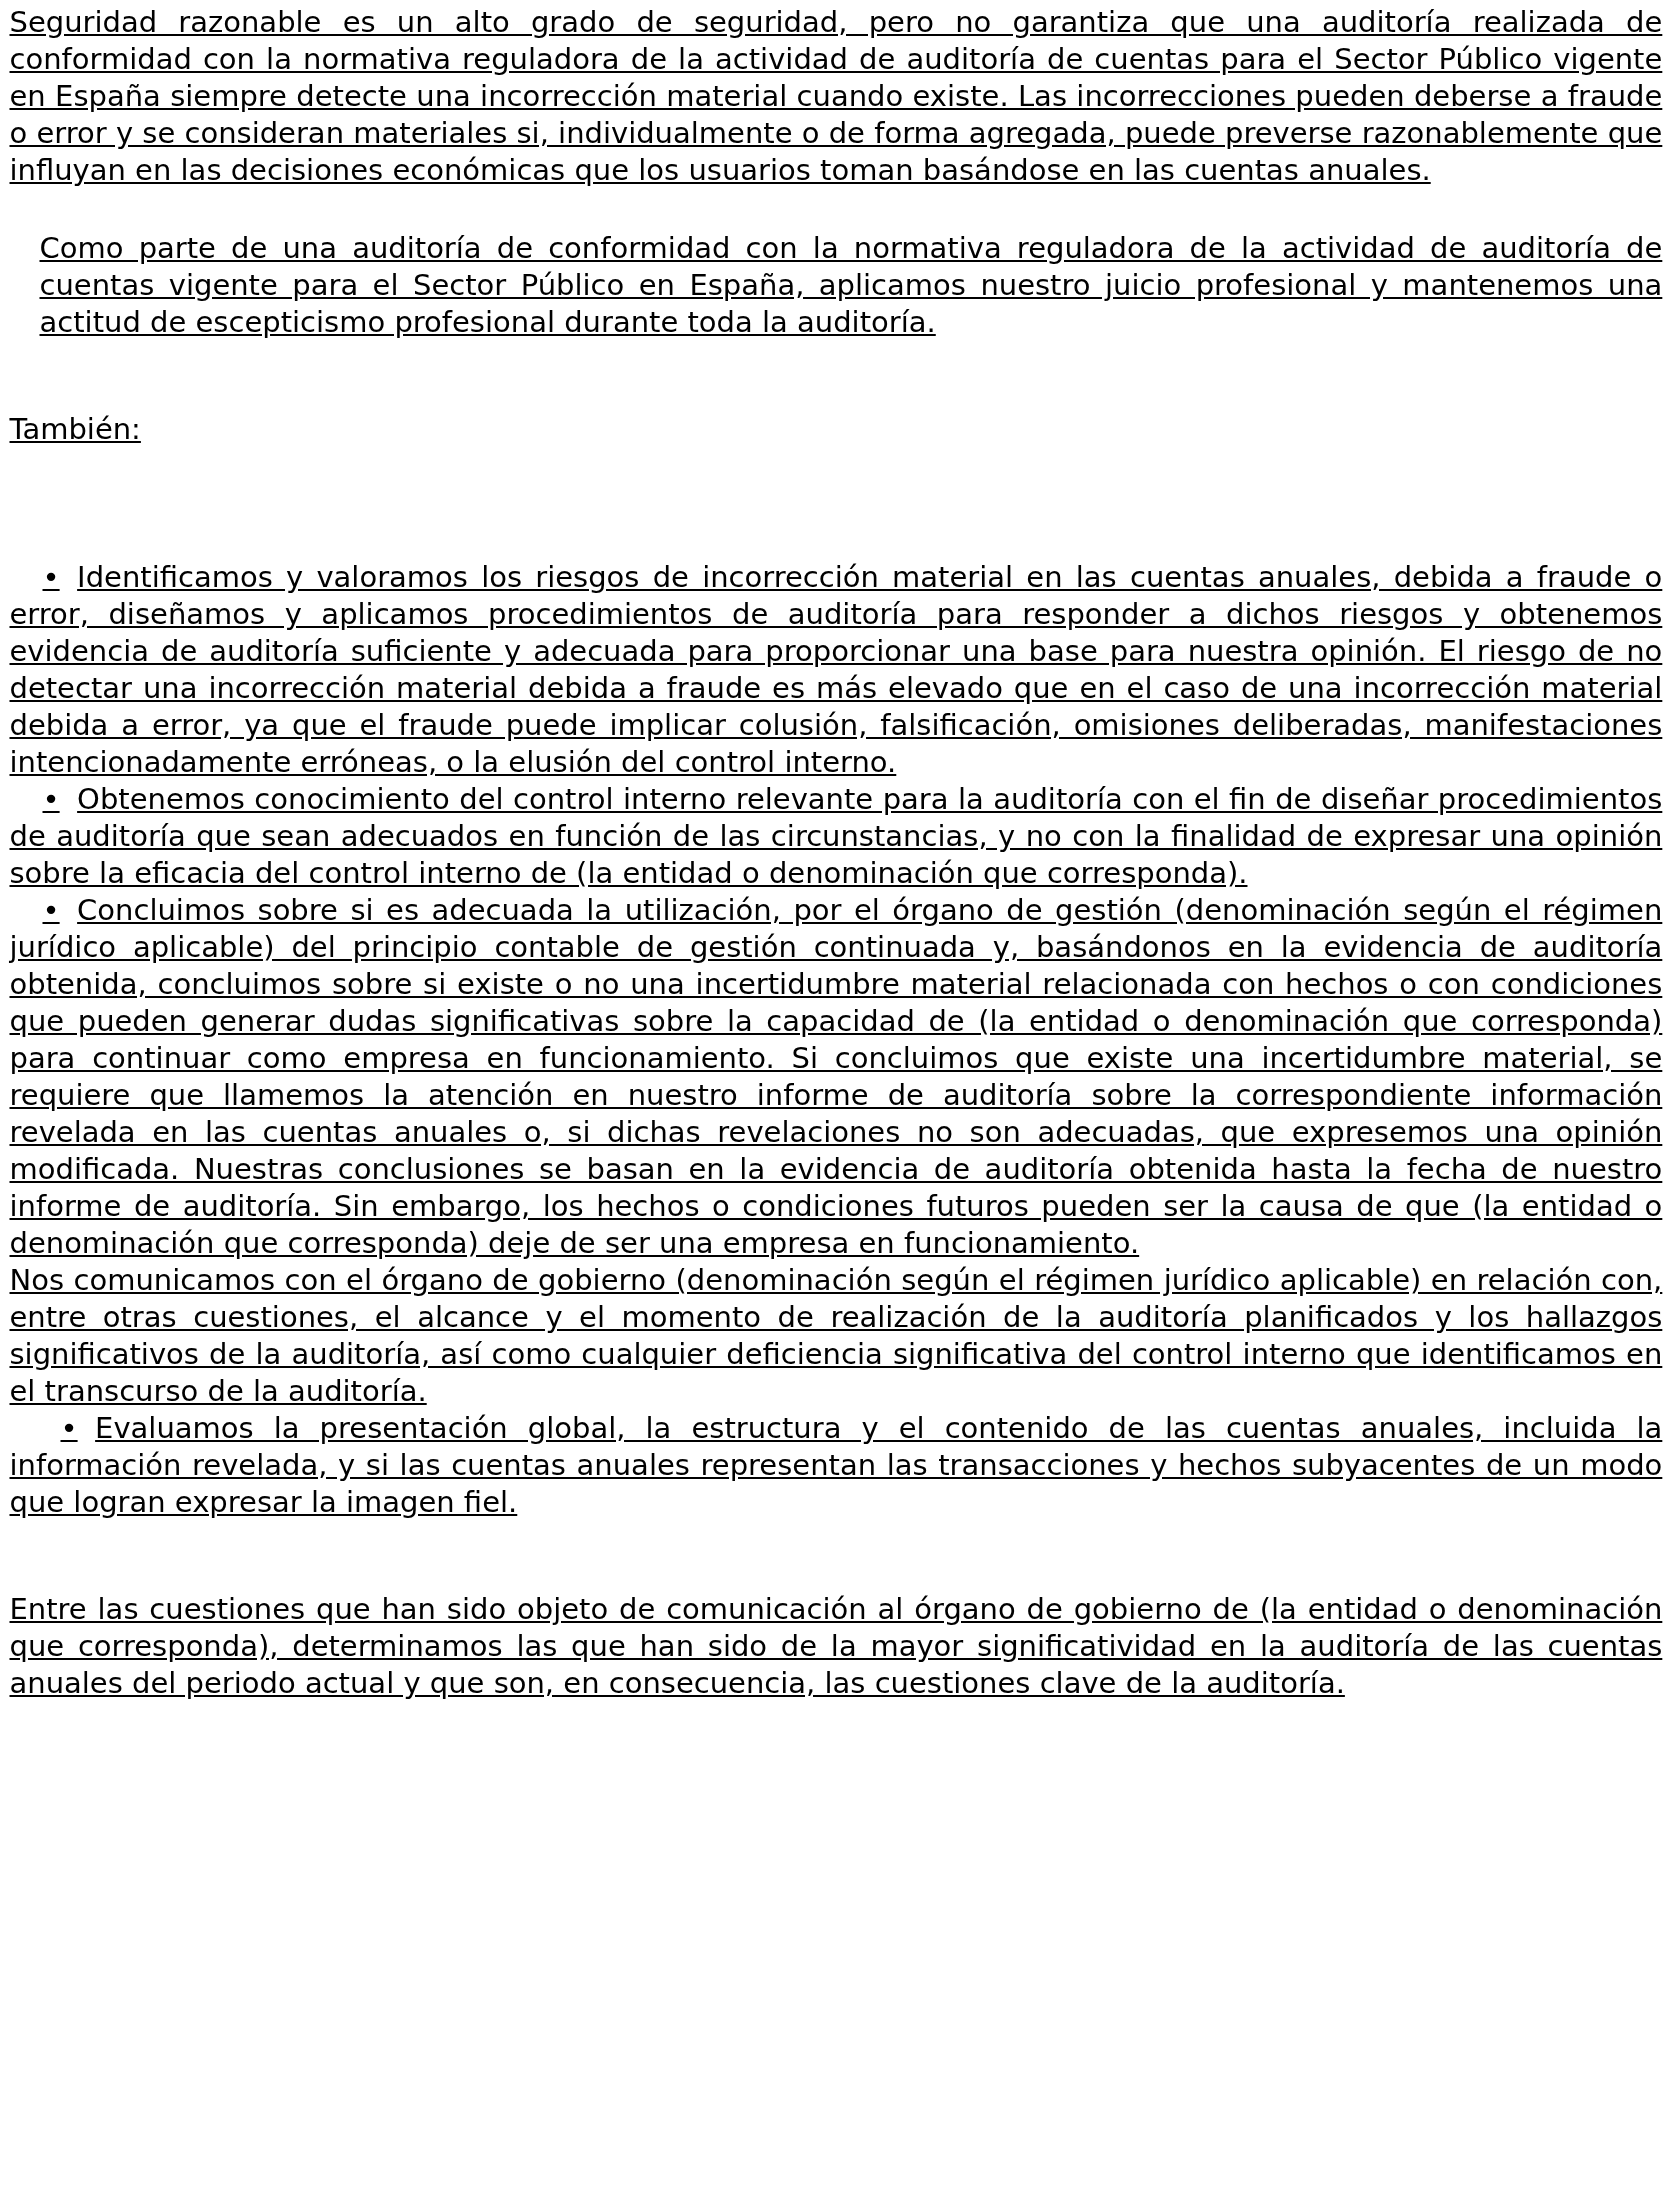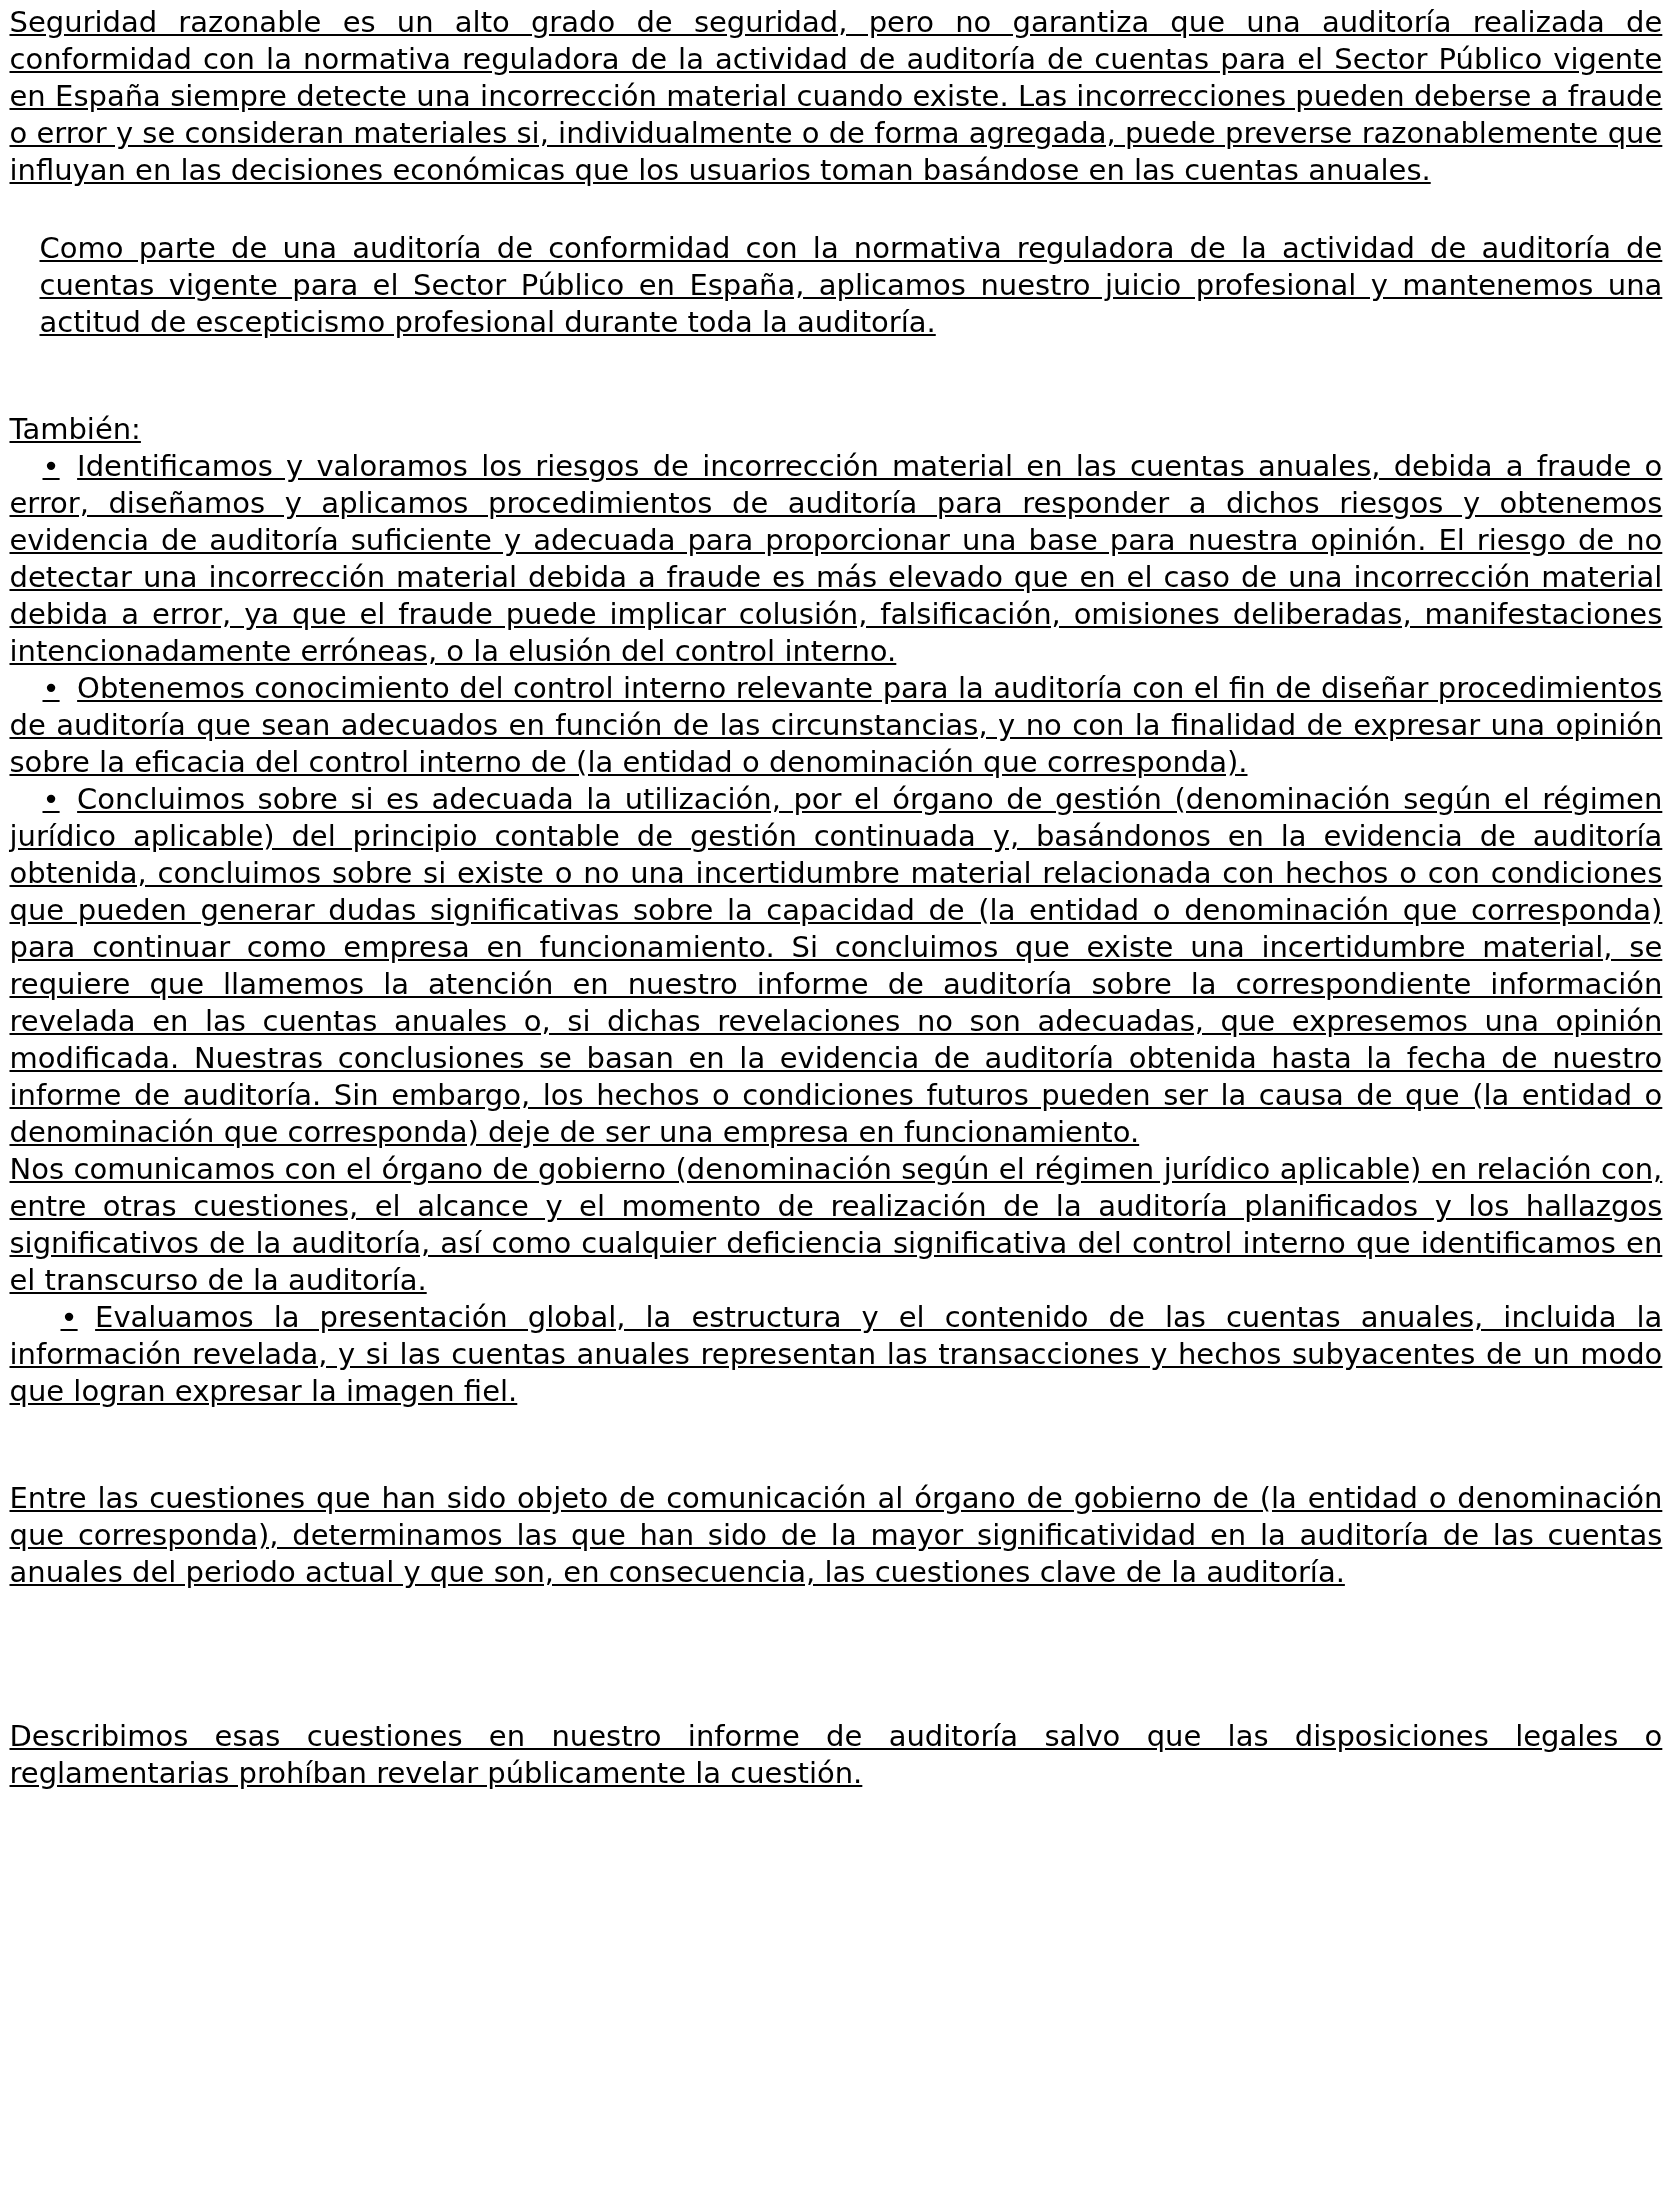--- a/index.html
+++ b/index.html
@@ -20,21 +20,21 @@
     text-decoration: underline;
   }
   .single-line {
     text-align: left;
   }
   .bullet { text-indent: 33px; }
   .bullet.indent-b { text-indent: 51px; }
   .dot { margin-right: 17.5px; }
   .gap-sm { margin-top: 41px; margin-left: 30px; }
   .gap-md { margin-top: 70px; }
-  .gap-lg { }
+  .gap-lg { margin-top: 111px; }
   .gap-xl { margin-top: 127px; }
 </style>
 </head>
 <body>
 
 <div class="page">
 
   <p class="para">Seguridad razonable es un alto grado de seguridad, pero no garantiza que una auditoría realizada de conformidad con la normativa reguladora de la actividad de auditoría de cuentas para el Sector Público vigente en España siempre detecte una incorrección material cuando existe. Las incorrecciones pueden deberse a fraude o error y se consideran materiales si, individualmente o de forma agregada, puede preverse razonablemente que influyan en las decisiones económicas que los usuarios toman basándose en las cuentas anuales.</p>
 
   <p class="para gap-sm">Como parte de una auditoría de conformidad con la normativa reguladora de la actividad de auditoría de cuentas vigente para el Sector Público en España, aplicamos nuestro juicio profesional y mantenemos una actitud de escepticismo profesional durante toda la auditoría.</p>
@@ -47,16 +47,15 @@
 
 
   <p class="para bullet"><span class="dot">•</span><span>Concluimos sobre si es adecuada la utilización, por el órgano de gestión (denominación según el régimen jurídico aplicable) del principio contable de gestión continuada y, basándonos en la evidencia de auditoría obtenida, concluimos sobre si existe o no una incertidumbre material relacionada con hechos o con condiciones que pueden generar dudas significativas sobre la capacidad de (la entidad o denominación que corresponda) para continuar como empresa en funcionamiento. Si concluimos que existe una incertidumbre material, se requiere que llamemos la atención en nuestro informe de auditoría sobre la correspondiente información revelada en las cuentas anuales o, si dichas revelaciones no son adecuadas, que expresemos una opinión modificada. Nuestras conclusiones se basan en la evidencia de auditoría obtenida hasta la fecha de nuestro informe de auditoría. Sin embargo, los hechos o condiciones futuros pueden ser la causa de que (la entidad o denominación que corresponda) deje de ser una empresa en funcionamiento.</span></p>
 
   <p class="para">Nos comunicamos con el órgano de gobierno (denominación según el régimen jurídico aplicable) en relación con, entre otras cuestiones, el alcance y el momento de realización de la auditoría planificados y los hallazgos significativos de la auditoría, así como cualquier deficiencia significativa del control interno que identificamos en el transcurso de la auditoría.</p>
 
   <p class="para bullet indent-b"><span class="dot">•</span><span>Evaluamos la presentación global, la estructura y el contenido de las cuentas anuales, incluida la información revelada, y si las cuentas anuales representan las transacciones y hechos subyacentes de un modo que logran expresar la imagen fiel.</span></p>
 
   <p class="para gap-md">Entre las cuestiones que han sido objeto de comunicación al órgano de gobierno de (la entidad o denominación que corresponda), determinamos las que han sido de la mayor significatividad en la auditoría de las cuentas anuales del periodo actual y que son, en consecuencia, las cuestiones clave de la auditoría.</p>
 
-  <p class="para gap-xl">Describimos esas cuestiones en nuestro informe de auditoría salvo que las disposiciones legales o reglamentarias prohíban revelar públicamente la cuestión.</p>
 
 </div>
 
 
 </body></html>

